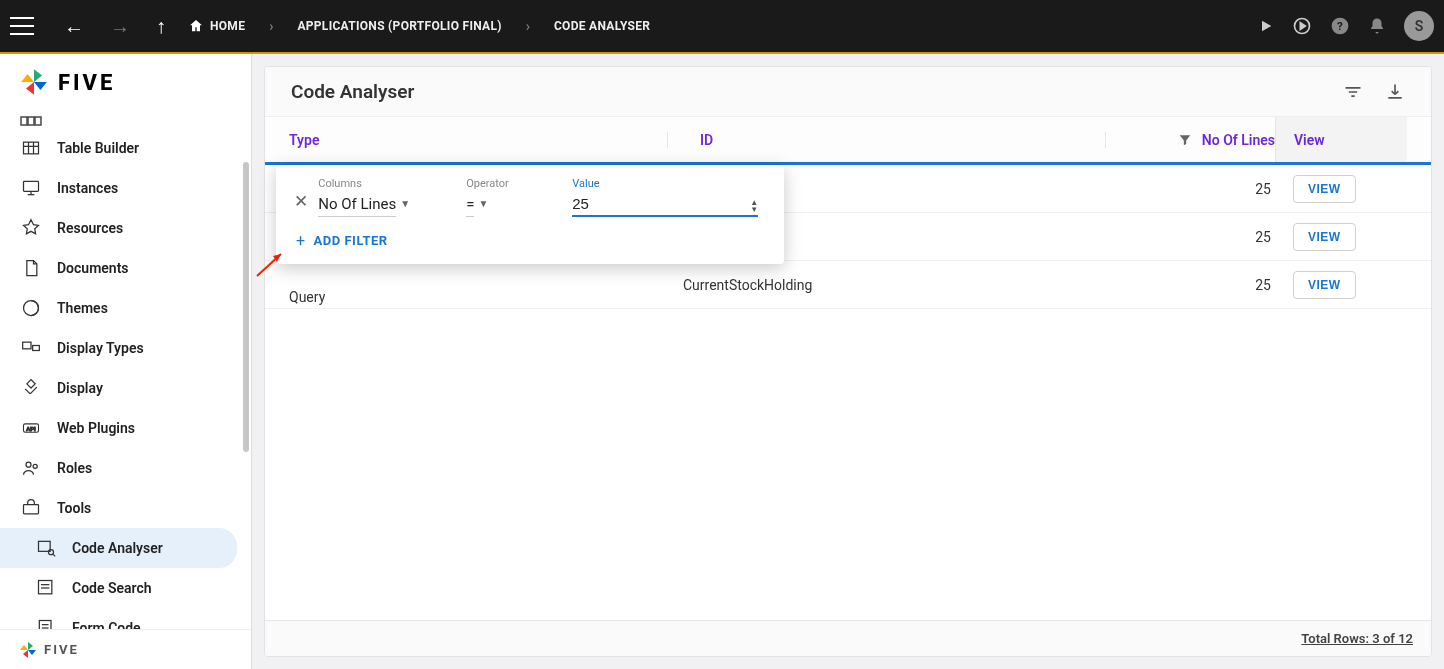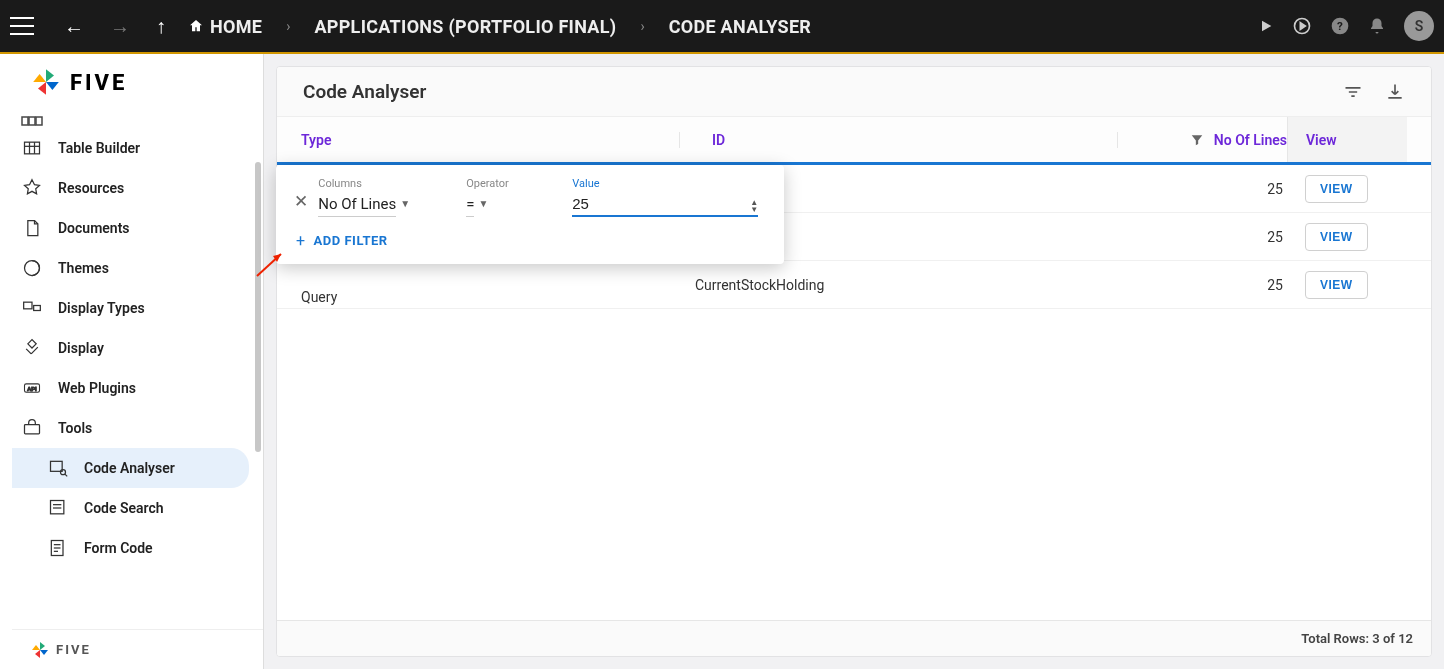--- a/index.html
+++ b/index.html
@@ -5,37 +5,37 @@
 * { box-sizing: border-box; margin: 0; padding: 0; }
 body { font-family: -apple-system, BlinkMacSystemFont, "Segoe UI", Roboto, Arial, sans-serif; background: #fff; width: 1444px; height: 669px; overflow: hidden; position: relative; }
 
 
 .topbar { background: #1a1a1a; height: 54px; display: flex; align-items: center; padding: 0 10px; color: #eee; border-bottom: 2px solid #d19600; }
 .topbar-left { display: flex; align-items: center; gap: 18px; flex: 1; }
 .ham { width: 24px; height: 18px; cursor: pointer; display: flex; flex-direction: column; justify-content: space-between; margin-right:8px;}
 .ham span { height: 2px; background: #fff; display: block; }
 .nav-arrow { color: #fff; font-size: 20px; cursor: pointer; padding: 4px; }
 .nav-arrow.disabled { opacity: 0.4; }
-.crumb { display: flex; align-items: center; gap: 6px; font-size: 18px; font-weight: 700; letter-spacing: 0.3px; }
+.crumb { display: flex; align-items: center; gap: 6px; font-size: 12px; font-weight: 700; letter-spacing: 0.3px; }
 .crumb .home-ico { font-size: 16px; }
 .crumb-sep { color: #888; font-size: 14px; margin: 0 6px; }
 .topbar-right { display: flex; align-items: center; gap: 18px; }
 .topbar-right .ico { color: #aaa; cursor: pointer; font-size: 18px; }
 .avatar { width: 30px; height: 30px; border-radius: 50%; background: #999; color: #333; display: flex; align-items: center; justify-content: center; font-weight: 600; font-size: 14px;}
 
 
 .layout { display: flex; height: calc(100% - 54px); }
 
 
-.sidebar { width: 252px; background: #fff; border-right: 1px solid #ddd; display: flex; flex-direction: column; position:relative;margin-left:12px;}
+.sidebar { width: 252px; background: #fff; border-right: 1px solid #ddd; display: flex; flex-direction: column; position:relative;}
 .logo-row { height: 56px; display: flex; align-items: center; padding: 0 18px; gap: 8px; }
 .pinwheel { width: 32px; height: 32px; }
 .logo-text { font-weight: 800; font-size: 22px; letter-spacing: 3px; }
 .sidebar-list { flex: 1; overflow-y: auto; padding-top: 4px; }
-.sb-item { display: flex; align-items: center; gap: 14px; padding: 8px 8px; font-size: 14px; font-weight: 600; color: #222; cursor: pointer; }
+.sb-item { display: flex; align-items: center; gap: 14px; padding: 8px 19px; font-size: 14px; font-weight: 600; color: #222; cursor: pointer; }
 .sb-item .ico { width: 24px; height: 24px; display: flex; align-items: center; justify-content: center; color: #444; flex-shrink:0;}
 .sb-sub { padding-left: 34px; }
 .sb-item.active { background: #e6f0fb; border-radius: 0 18px 18px 0; margin-right: 14px;}
 .sidebar-footer { height: 40px; border-top: 1px solid #eee; display: flex; align-items: center; padding: 0 18px; gap: 6px; }
 .sidebar-footer .pw-sm { width: 20px; height: 20px; }
 .sidebar-footer .txt { font-size: 13px; font-weight: 700; letter-spacing: 2px; color: #555; }
 .sidebar-scroll { position:absolute; right:2px; top:108px; width:6px; height:290px; background:#c7c7c7; border-radius:3px;}
 
 
 .main { flex: 1; background: #f1f1f3; padding: 12px; position: relative; }
@@ -51,21 +51,21 @@
 .col-view { flex:1; text-align: left; padding-left:18px; border-left: 1px solid #e6e6e6; background:#f3f3f3; height:100%; display:flex; align-items:center;}
 .funnel { color:#666; font-size:12px;}
 
 .row { height: 48px; display: flex; align-items: center; padding: 0 24px; font-size: 14px; color: #333; border-bottom: 1px solid #f0f0f0;}
 .row .c1 { width: 378px; margin-top: 24px; }
 .row .c2 { width: 438px; padding-left: 16px; }
 .row .c3 { width: 170px; text-align: right; padding-right: 4px;}
 .row .c4 { flex:1; padding-left:18px;}
 .view-btn { border: 1px solid #d0d0d0; background:#fff; color: #1976d2; font-weight:700; font-size:12px; padding: 6px 14px; border-radius: 4px; cursor: pointer; letter-spacing: 0.5px;}
 
-.card-footer { margin-top: auto; height: 36px; border-top: 1px solid #e6e6e6; display: flex; align-items: center; justify-content: flex-end; padding: 5px 18px; font-size: 13px; font-weight: 600; color: #444; background:#fafafa;}
+.card-footer { margin-top: auto; height: 36px; border-top: 1px solid #e6e6e6; display: flex; align-items: center; justify-content: flex-end; padding: 5px 18px; font-size: 13px; font-weight: 600; color: #444; background:#fafafa;text-decoration:underline;}
 
 
 .filter-pop { position: absolute; top: 165px; left: 276px; width: 508px; background: #fff; border-radius: 4px; box-shadow: 0 4px 18px rgba(0,0,0,0.22); padding: 12px 18px 6px; z-index: 20;}
 .filter-row { display: flex; align-items: flex-end; gap: 10px; }
 .fx { color: #666; cursor: pointer; font-size: 17px; padding-bottom: 6px;}
 .fcol { display: flex; flex-direction: column; }
 .flabel { font-size: 11px; color: #888; margin-bottom: 2px; }
 .flabel.focus { color: #1976d2; }
 .fval { font-size: 15px; color: #222; border: none; border-bottom: 1px solid #ccc; padding: 3px 0; outline: none; background:transparent;}
 .fval.focus { border-bottom: 2px solid #1976d2; }
@@ -173,20 +173,30 @@
               <line x1="3" y1="10" x2="21" y2="10"></line>
               <line x1="9" y1="5" x2="9" y2="19"></line>
               <line x1="15" y1="5" x2="15" y2="19"></line>
             </svg>
           </span>
           <span>Table Builder</span>
         </div>
       <div class="sb-item">
           <span class="ico">
             <svg width="22" height="20" viewBox="0 0 24 24" fill="none" stroke="#333" stroke-width="1.5">
+              <rect x="3" y="4" width="18" height="12" rx="1"></rect>
+              <line x1="8" y1="20" x2="16" y2="20"></line>
+              <line x1="12" y1="16" x2="12" y2="20"></line>
+            </svg>
+          </span>
+          <span>Instances</span>
+        </div>
+      <div class="sb-item">
+          <span class="ico">
+            <svg width="22" height="20" viewBox="0 0 24 24" fill="none" stroke="#333" stroke-width="1.5">
               <path d="M12 2l3 6 6 1-4.5 4 1 6-5.5-3-5.5 3 1-6L3 9l6-1z"></path>
             </svg>
           </span>
           <span>Resources</span>
         </div>
       <div class="sb-item">
           <span class="ico">
             <svg width="22" height="20" viewBox="0 0 24 24" fill="none" stroke="#333" stroke-width="1.5">
               <path d="M7 3h8l4 4v14H7z"></path>
               <path d="M15 3v4h4"></path>
@@ -221,20 +231,30 @@
           <span>Display</span>
         </div>
       <div class="sb-item">
           <span class="ico">
             <svg width="22" height="20" viewBox="0 0 24 24" fill="none" stroke="#333" stroke-width="1.3">
               <rect x="3" y="7" width="18" height="10" rx="2"></rect>
               <text x="12" y="15" text-anchor="middle" font-size="7" fill="#333">API</text>
             </svg>
           </span>
           <span>Web Plugins</span>
+        </div>
+      <div class="sb-item">
+          <span class="ico">
+            <svg width="22" height="20" viewBox="0 0 24 24" fill="none" stroke="#333" stroke-width="1.5">
+              <circle cx="9" cy="8" r="3"></circle>
+              <circle cx="17" cy="10" r="2.5"></circle>
+              <path d="M3 20c0-3 3-5 6-5s6 2 6 5"></path>
+            </svg>
+          </span>
+          <span>Roles</span>
         </div>
       <div class="sb-item">
           <span class="ico">
             <svg width="22" height="20" viewBox="0 0 24 24" fill="none" stroke="#333" stroke-width="1.5">
               <rect x="3" y="8" width="18" height="11" rx="1"></rect>
               <path d="M8 8V6a4 4 0 018 0v2"></path>
             </svg>
           </span>
           <span>Tools</span>
         </div>

